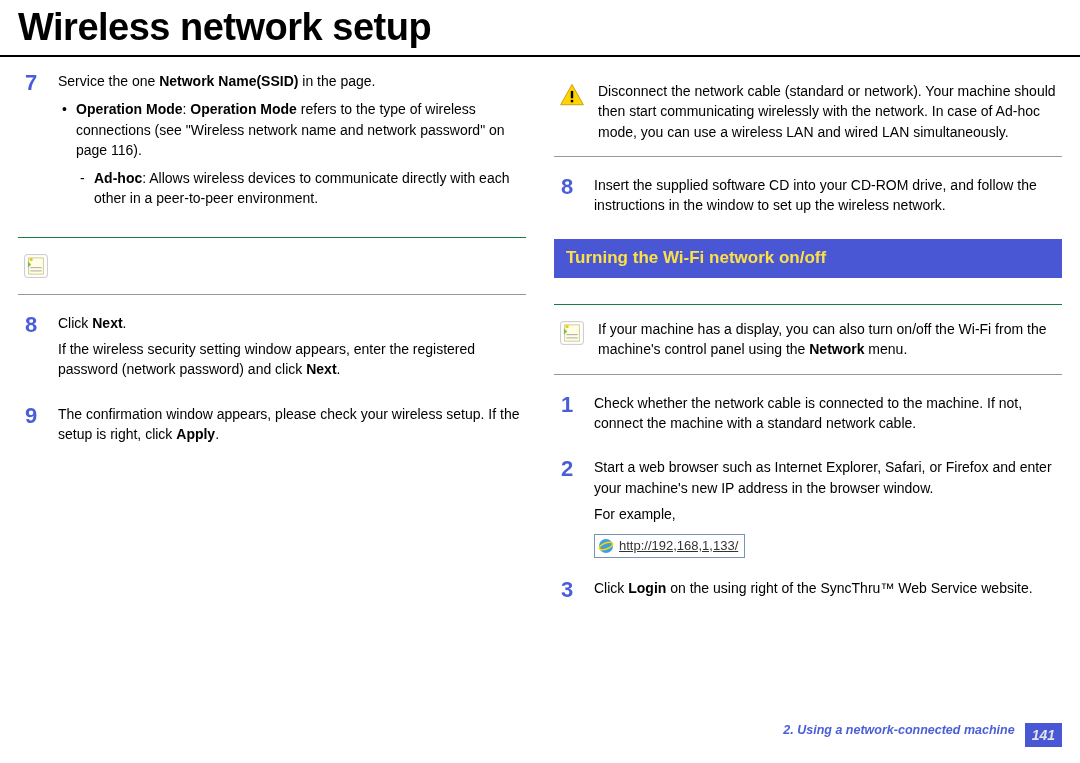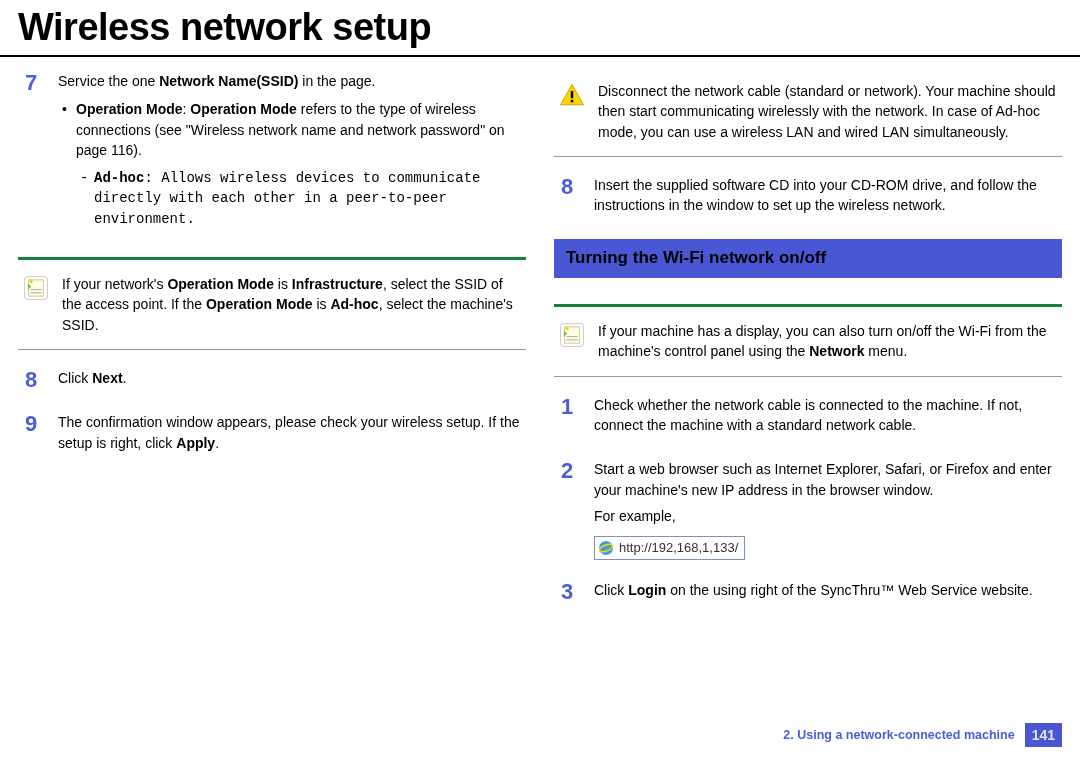--- a/index.html
+++ b/index.html
@@ -36,75 +36,76 @@
     font-size: 22px;
     min-width: 26px;
     text-align: center;
     line-height: 1.1;
   }
   .step-body { flex: 1; }
   .step-body p { margin-bottom: 6px; }
   .bullets { list-style: none; padding-left: 0; margin-top: 8px; }
   .bullets > li { position: relative; padding-left: 18px; margin-bottom: 10px; }
   .bullets > li::before { content: "•"; position: absolute; left: 4px; }
-  .subbullets { list-style: none; padding-left: 0; margin-top: 8px; font-family: Liberation Mono, monospace; }
+  .subbullets { list-style: none; padding-left: 0; margin-top: 8px; }
   .subbullets > li { position: relative; padding-left: 18px; margin-bottom: 10px; }
   .subbullets > li::before { content: "-"; position: absolute; left: 4px; }
   b { font-weight: 700; }
   .note-box {
-    border-top: 3px solid #15803d;
+    border-top: 1px solid #15803d;
     border-bottom: 1px solid #999;
     padding: 14px 4px 14px 4px;
     display: flex;
     gap: 12px;
     margin: 10px 0 18px 0;
   }
   .note-icon {
     width: 28px; height: 28px;
     flex-shrink: 0;
     display: flex; align-items: center; justify-content: center;
   }
   .note-icon svg { width: 26px; height: 26px; }
   .note-warn {
     width: 28px; height: 28px; flex-shrink:0;
     display:flex; align-items:center; justify-content:center;
   }
   .note-warn svg { width: 26px; height: 26px; }
   .note-body { flex: 1; font-size: 14px; line-height: 1.45; }
   .section-hdr {
     background: #4957d4;
-    color: #000000;
+    color: #fde047;
     font-weight: 700;
     font-size: 17px;
     padding: 7px 12px;
     margin: 16px 0 26px 0;
   }
   .url-bar {
     display: inline-flex;
     align-items: center;
     border: 1px solid #7a93b8;
     background: #fff;
     height: 24px;
     padding: 0 6px 0 3px;
     gap: 5px;
     font-size: 13px;
     color: #333;
     margin-top: 4px;
+    text-decoration: underline;
   }
   .url-bar .ie {
     width: 16px; height: 16px;
   }
   .footer {
     position: absolute;
     bottom: 16px;
     right: 18px;
     display: flex;
-    align-items: center;
     gap: 10px;
     font-size: 12.5px;
+    font-style: italic;
   }
   .footer .chapter { color: #4a5ed8; font-weight: 700; }
   .footer .pnum {
     background: #4957d4;
     color: #e5e5e5;
     font-weight: 700;
     padding: 4px 7px;
     font-size: 14px;
   }
 </style>
@@ -139,30 +140,30 @@
     <div class="note-box">
       <div class="note-icon">
         <svg viewBox="0 0 32 32">
             <rect x="2" y="2" width="28" height="28" rx="3" fill="#fff" stroke="#bbb"></rect>
             <rect x="7" y="6" width="18" height="20" fill="#fffde6" stroke="#c8c080"></rect>
             <circle cx="10" cy="8" r="2" fill="#e6d000"></circle>
             <path d="M9 18 h14 M9 22 h14" stroke="#999" stroke-width="1"></path>
             <path d="M6 10 l4 4 l-4 4" fill="#7bc043"></path>
           </svg>
       </div>
-      <div class="note-body">
-        <span>If your network's </span><b>Operation Mode</b><span> is </span><b>Infrastructure</b><span>, select the SSID of the access point. If the </span><b>Operation Mode</b><span> is </span><b>Ad-hoc</b><span>, select the machine's SSID.</span>
-      </div>
     </div>
 
     <div class="step">
       <div class="step-num">8</div>
       <div class="step-body">
         <p>
           <span>Click </span><b>Next</b><span>.</span>
+        </p>
+        <p>
+          <span>If the wireless security setting window appears, enter the registered password (network password) and click </span><b>Next</b><span>.</span>
         </p>
       </div>
     </div>
 
     <div class="step">
       <div class="step-num">9</div>
       <div class="step-body">
         <p>
           <span>The confirmation window appears, please check your wireless setup. If the setup is right, click </span><b>Apply</b><span>.</span>
         </p>

